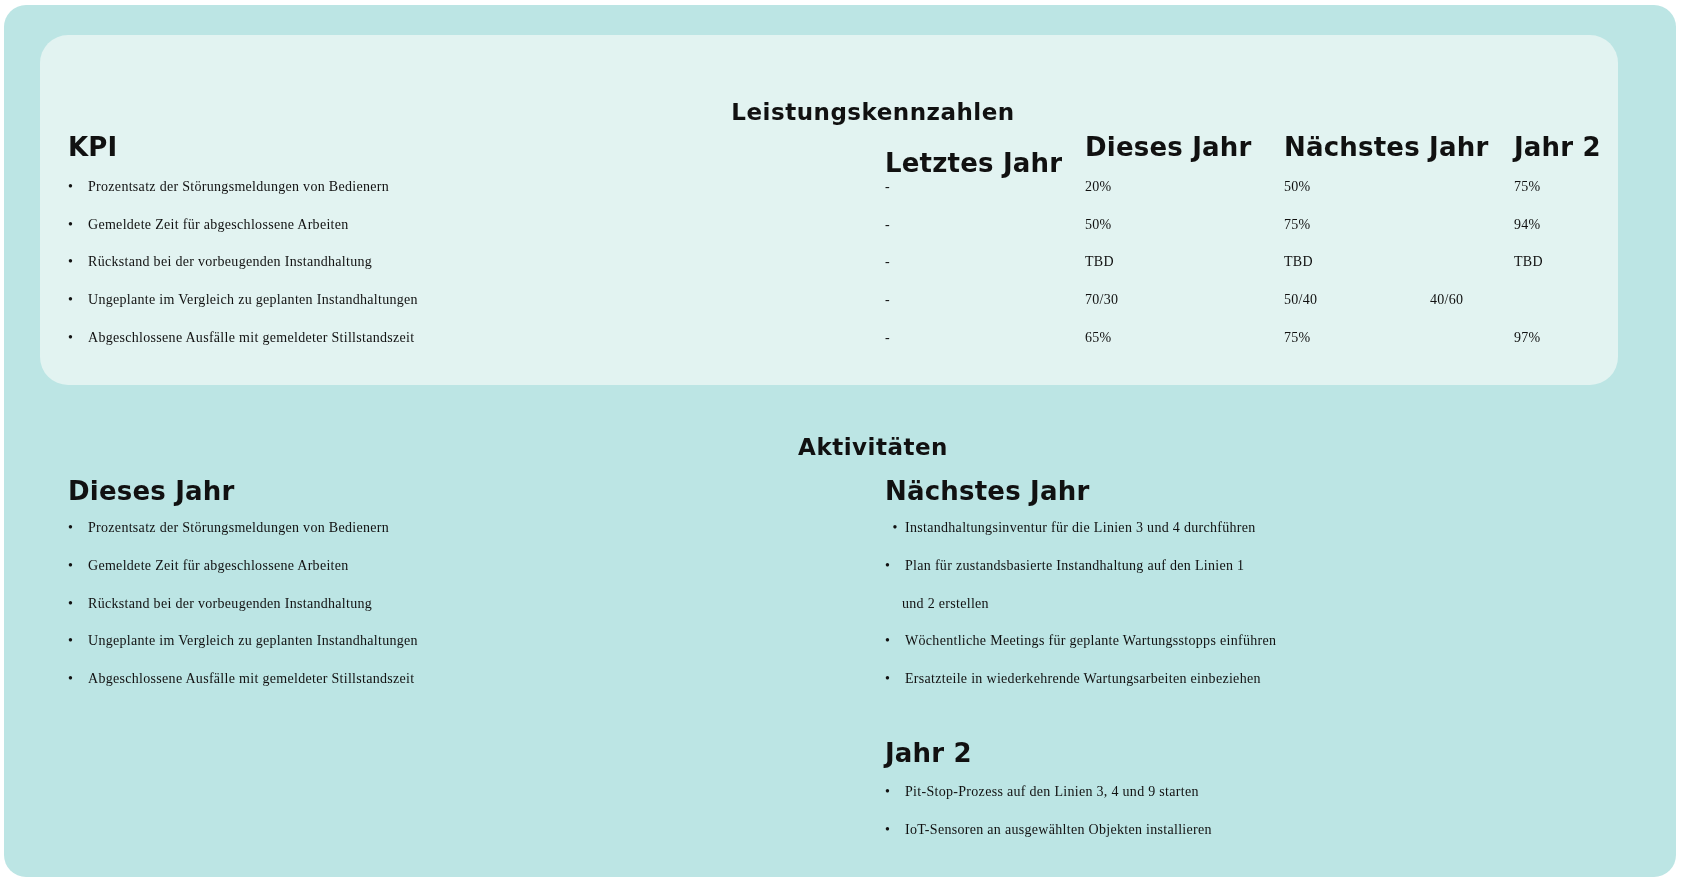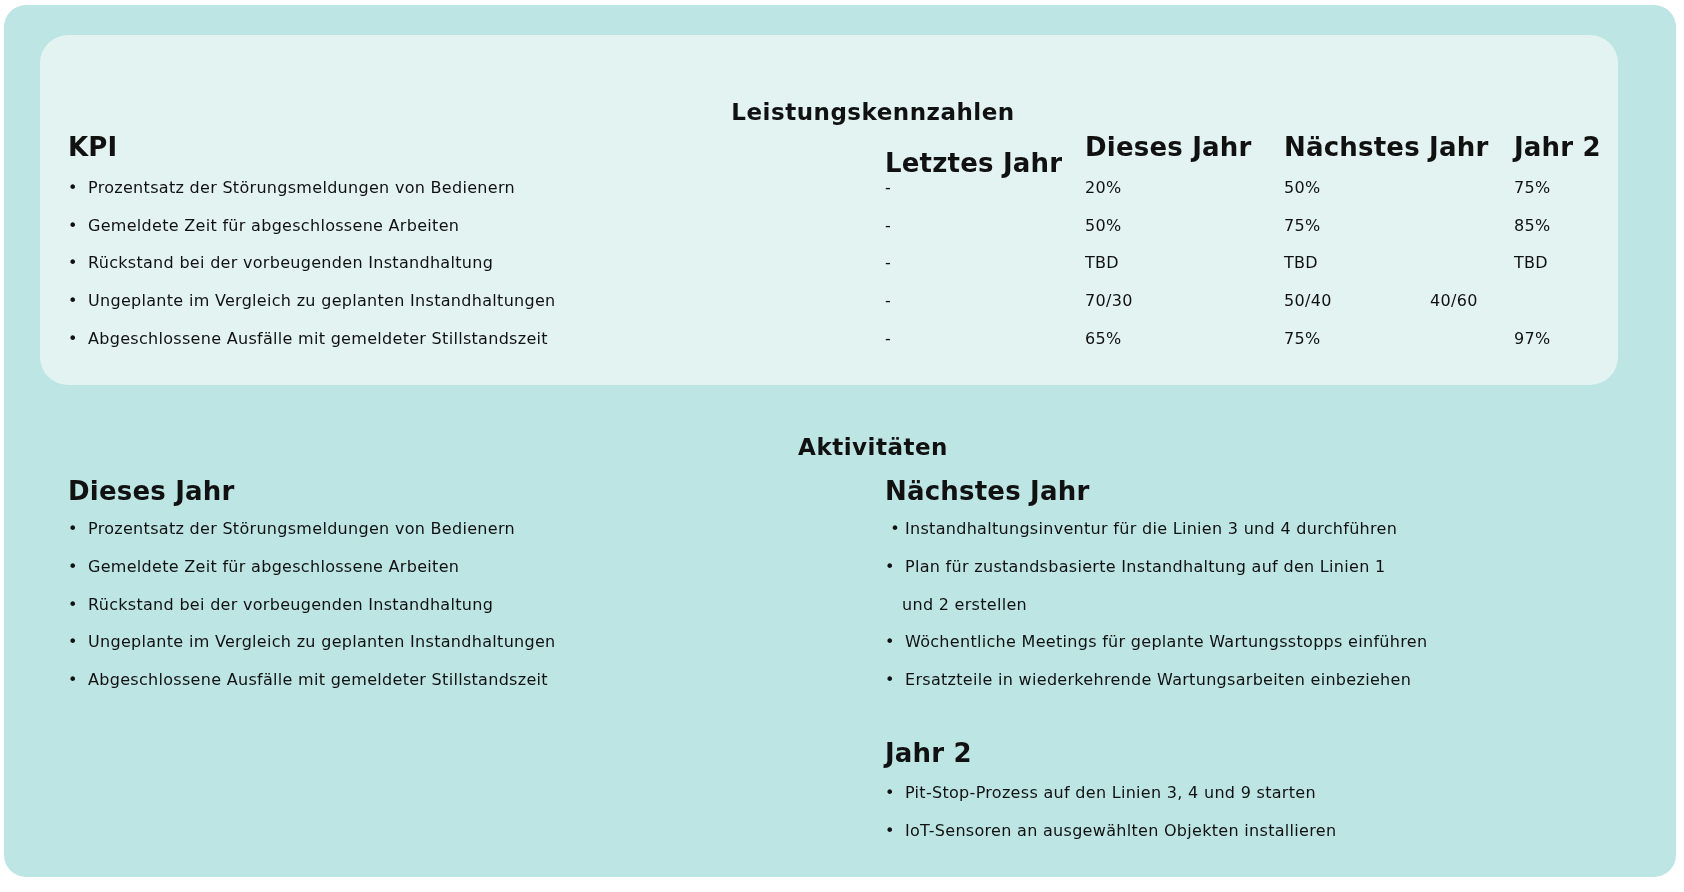--- a/index.html
+++ b/index.html
@@ -6,21 +6,21 @@
   body { width: 1684px; height: 892px; position: relative; overflow: hidden;
          font-family: "DejaVu Sans", sans-serif; color: #111111; }
   .outer { position: absolute; left: 4px; top: 5px; width: 1672px; height: 872px;
            background: #bce5e4; border-radius: 22px; }
   .inner { position: absolute; left: 40px; top: 35px; width: 1578px; height: 350px;
            background: #e2f3f1; border-radius: 28px; }
   .title { position: absolute; font-weight: bold; font-size: 23px; letter-spacing: 0.5px;
            white-space: nowrap; transform: translate(-50%, -50%); margin-top: 28px; }
   .abs { position: absolute; white-space: nowrap; transform: translateY(-50%); }
   .hdr { font-weight: bold; font-size: 26px; letter-spacing: 0.2px; }
-  .cell { font-size: 16px; letter-spacing: 0.3px; }
+  .cell { font-size: 14px; letter-spacing: 0.3px; font-family: Liberation Serif, serif; }
   .bullet::before { content: "\2022"; display: inline-block; width: 20px; }
 </style>
 </head>
 <body>
 
 <div class="outer"></div>
 <div class="inner"></div>
 
 <div class="title" style="left:873px; top:84px;">Leistungskennzahlen</div>
 
@@ -34,21 +34,21 @@
   <div class="abs cell bullet" style="left:68px; top:187px;">Prozentsatz der Störungsmeldungen von Bedienern</div>
   <div class="abs cell" style="left:885px; top:187px;">-</div>
   <div class="abs cell" style="left:1085px; top:187px;">20%</div>
   <div class="abs cell" style="left:1284px; top:187px;">50%</div>
   <div class="abs cell" style="left:1514px; top:187px;">75%</div>
 
   <div class="abs cell bullet" style="left:68px; top:225px;">Gemeldete Zeit für abgeschlossene Arbeiten</div>
   <div class="abs cell" style="left:885px; top:225px;">-</div>
   <div class="abs cell" style="left:1085px; top:225px;">50%</div>
   <div class="abs cell" style="left:1284px; top:225px;">75%</div>
-  <div class="abs cell" style="left:1514px; top:225px;">85%</div>
+  <div class="abs cell" style="left:1514px; top:225px;">94%</div>
 
   <div class="abs cell bullet" style="left:68px; top:262px;">Rückstand bei der vorbeugenden Instandhaltung</div>
   <div class="abs cell" style="left:885px; top:262px;">-</div>
   <div class="abs cell" style="left:1085px; top:262px;">TBD</div>
   <div class="abs cell" style="left:1284px; top:262px;">TBD</div>
   <div class="abs cell" style="left:1514px; top:262px;">TBD</div>
 
   <div class="abs cell bullet" style="left:68px; top:300px;">Ungeplante im Vergleich zu geplanten Instandhaltungen</div>
   <div class="abs cell" style="left:885px; top:300px;">-</div>
   <div class="abs cell" style="left:1085px; top:300px;text-align:center;">70/30</div>

